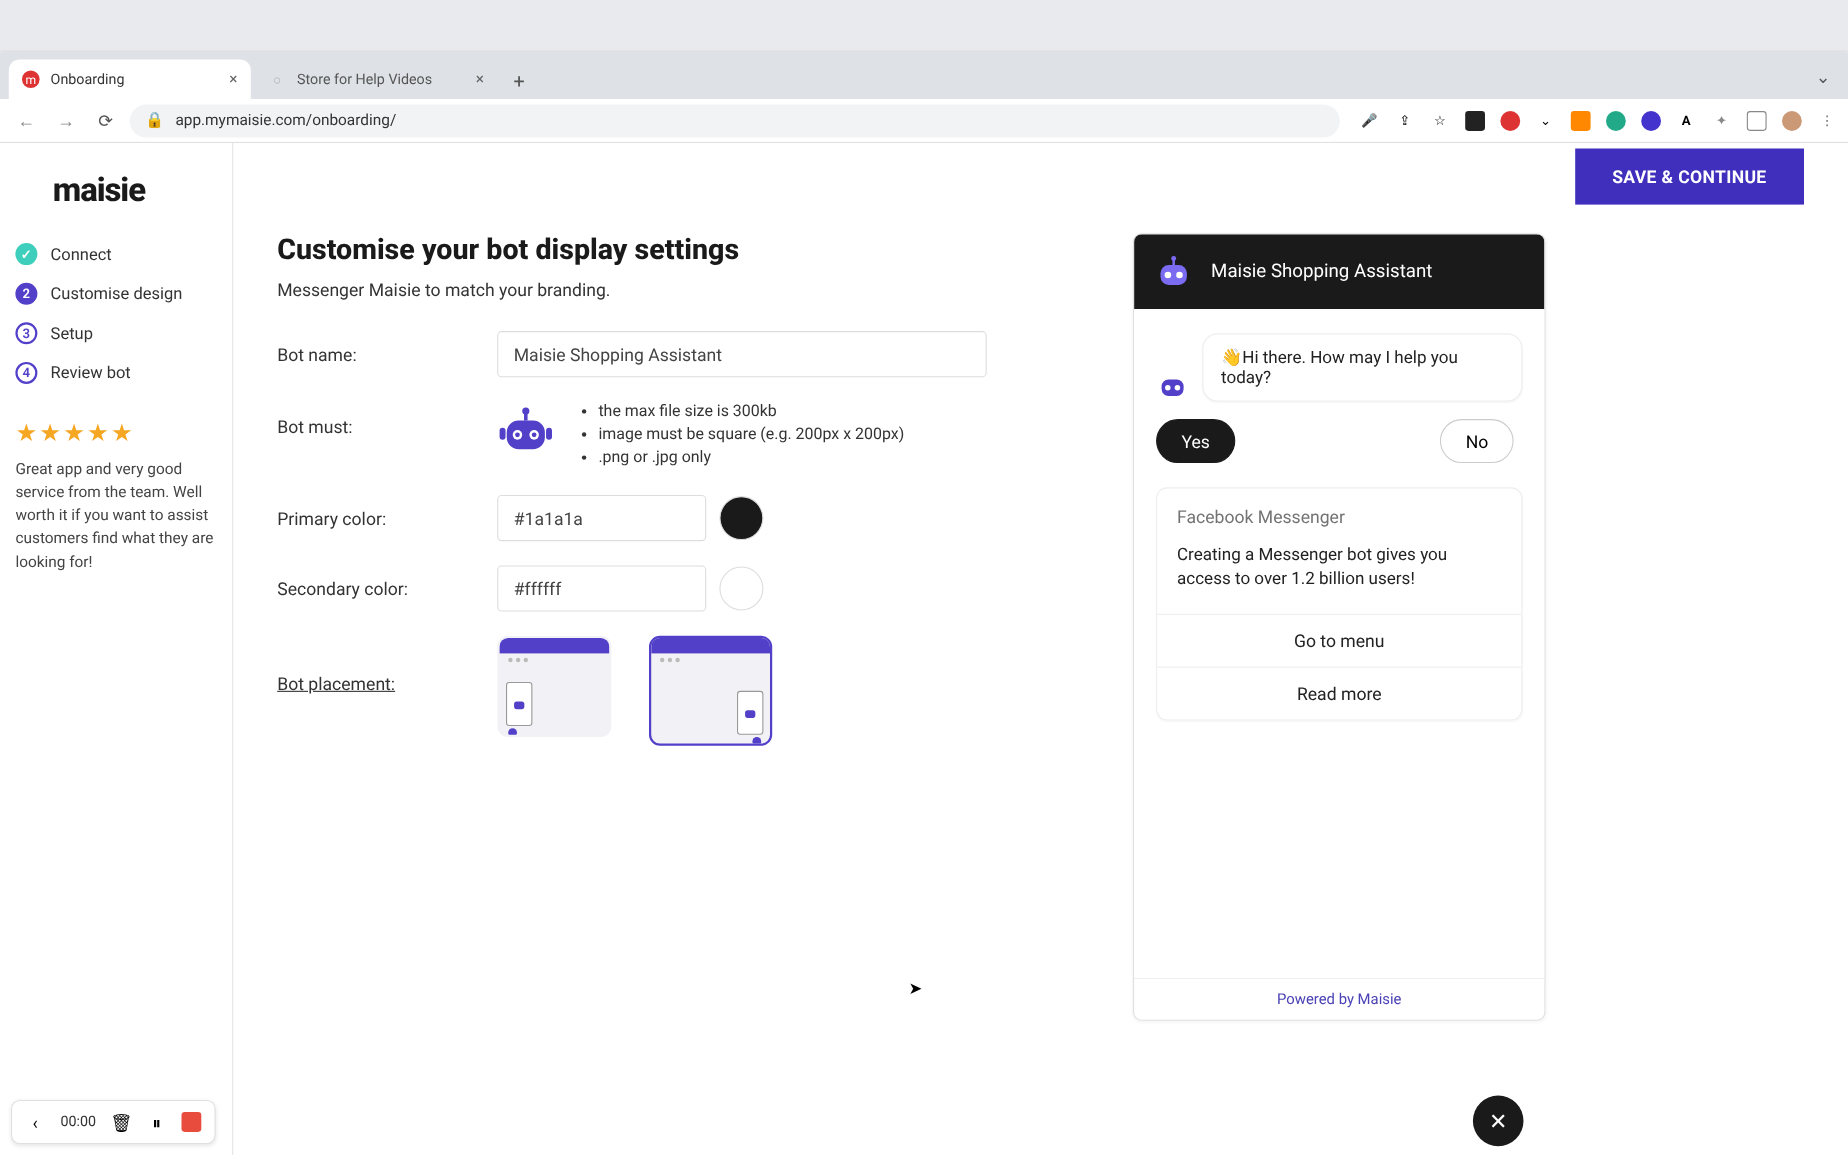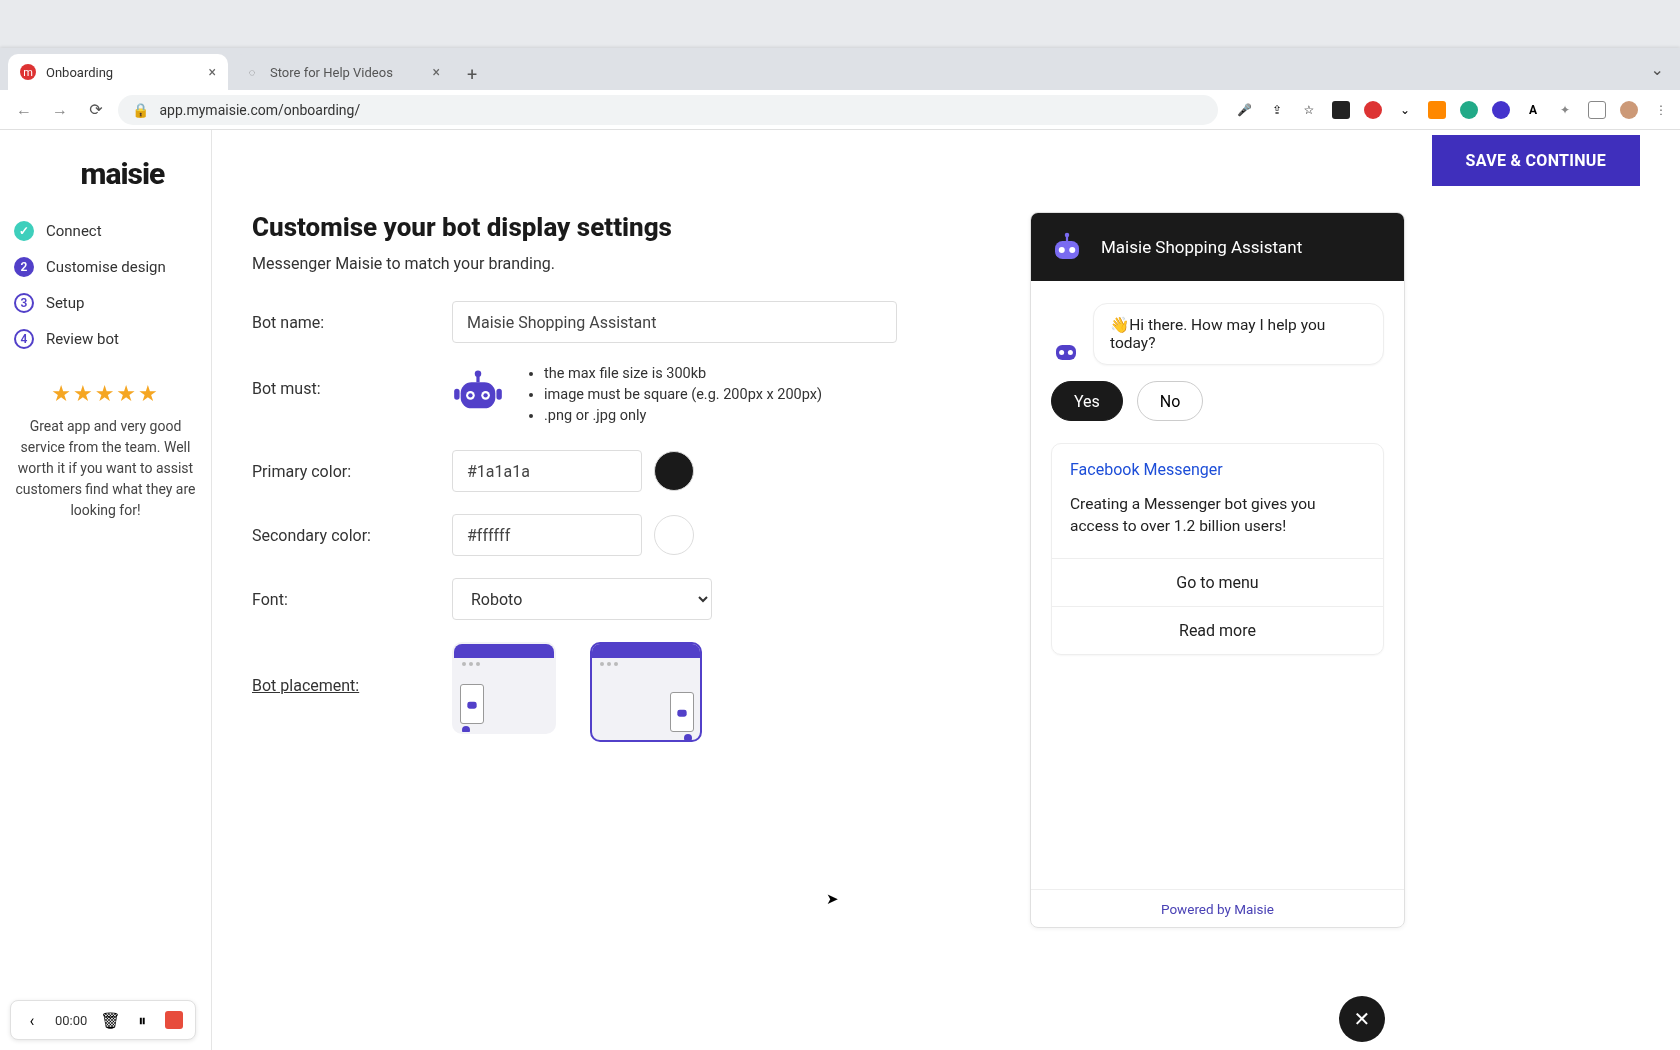--- a/index.html
+++ b/index.html
@@ -19,21 +19,21 @@
 .url-bar { height: 40px; background: #fff; border-bottom: 1px solid #e0e0e0; display: flex; align-items: center; padding: 0 10px; gap: 8px; }
 .nav-btn { width: 28px; height: 28px; display: flex; align-items: center; justify-content: center; color: #888; border-radius:50%; }
 .nav-btn.active { color:#555; }
 .url-box { flex: 0 0 auto; width: 1100px; height: 30px; background: #f1f3f4; border-radius: 15px; display: flex; align-items: center; padding: 0 14px; font-size: 14px; color: #333; }
 .url-box .lock { margin-right: 10px; color:#666; }
 .ext-icons { margin-left: auto; display: flex; gap: 14px; align-items: center; }
 .ext-icon { width: 18px; height: 18px; border-radius: 3px; display:flex; align-items:center; justify-content:center; font-size:12px; }
 
 
 .app { position: absolute; top: 82px; left: 0; right: 0; bottom: 0; background: #fff; display: flex; }
-.sidebar { width: 212px; border-right: 1px solid #e5e5e5; padding: 20px 14px; display:flex; flex-direction:column;text-align:center; }
+.sidebar { width: 212px; border-right: 1px solid #e5e5e5; padding: 20px 14px; display:flex; flex-direction:column; }
 .logo { font-size: 30px; font-weight: 800; color: #1a1a1a; letter-spacing: -1px; margin: 6px 0 30px 34px; }
 
 .steps { display:flex; flex-direction:column; gap:16px; }
 .step { display: flex; align-items: center; gap: 12px; font-size: 15px; color: #333; }
 .step-ind { width: 20px; height: 20px; border-radius: 50%; border: 2px solid #5240c9; display: flex; align-items: center; justify-content: center; font-size: 12px; color: #5240c9; font-weight:600; }
 .step.done .step-ind { background: #3ecfbc; border-color: #3ecfbc; color: #fff; }
 .step.active .step-ind { background: #5240c9; border-color:#5240c9; color: #fff; }
 
 .sidebar-review { margin-top: 32px; }
 .stars { color: #f5a623; font-size: 22px; letter-spacing: 2px; margin-bottom: 10px; }
@@ -77,26 +77,26 @@
 
 
 .preview { width: 375px; border:1px solid #e0e0e0; border-radius:8px; overflow:hidden; height: 716px; display:flex; flex-direction:column; box-shadow: 0 1px 4px rgba(0,0,0,.06); }
 .preview-header { background:#1a1a1a; color:#fff; height:68px; display:flex; align-items:center; padding:0 18px; gap:16px; }
 .preview-header .hicon { width:36px; height:36px; }
 .preview-header .htitle { font-size:17px; }
 .preview-body { flex:1; background:#fff; padding: 22px 20px; position:relative; }
 .msg-row { display:flex; gap:12px; margin-bottom:16px; align-items:flex-end; }
 .msg-avatar { width:30px; height:30px; flex-shrink:0; }
 .msg-bubble { background:#fff; border:1px solid #eee; border-radius:14px; padding:12px 16px; font-size:15.5px; color:#222; box-shadow:0 1px 2px rgba(0,0,0,.04); }
-.quick-replies { display:flex; gap:14px; justify-content:flex-start; margin:6px 0 22px 0; padding-right:8px; }
+.quick-replies { display:flex; gap:14px; justify-content:space-between; margin:6px 0 22px 0; padding-right:8px; }
 .qr { height:40px; padding:0 22px; border-radius:22px; font-size:16px; border:1.5px solid #ccc; background:#fff; display:flex; align-items:center; }
 .qr.dark { background:#1a1a1a; color:#fff; border-color:#1a1a1a; }
 .card { border:1px solid #eee; border-radius:10px; overflow:hidden; box-shadow:0 1px 2px rgba(0,0,0,.04); }
 .card-body { padding:16px 18px 20px 18px; }
-.card-title { font-size:16px; color:#1d4ed8; margin-bottom:14px; }
+.card-title { font-size:16px; color:#737373; margin-bottom:14px; }
 .card-text { font-size:15.5px; color:#222; line-height:1.45; }
 .card-btn { border-top:1px solid #eee; text-align:center; padding:14px 0; font-size:16px; color:#222; }
 .preview-footer { height:38px; border-top:1px solid #eee; display:flex; align-items:center; justify-content:center; font-size:13.5px; color:#4a42b5; }
 
 
 .recorder { position:absolute; left:10px; bottom:10px; height:40px; background:#fff; border:1px solid #e0e0e0; border-radius:8px; display:flex; align-items:center; gap:14px; padding:0 12px; box-shadow:0 1px 4px rgba(0,0,0,.1); }
 .rec-btn { width:18px; height:18px; display:flex; align-items:center; justify-content:center; }
 .rec-time { font-size:13px; color:#333; }
 .rec-stop { width:18px; height:18px; background:#e74c3c; border-radius:3px; }
 
@@ -222,26 +222,20 @@
             <input class="text-input color-input" value="#1a1a1a" style="">
             <div class="color-swatch" style="background:#1a1a1a"></div>
           </div>
 
           <div class="form-row">
             <div class="form-label">Secondary color:</div>
             <input class="text-input color-input" value="#ffffff" style="">
             <div class="color-swatch" style="background:#ffffff"></div>
           </div>
 
-          <div class="form-row">
-            <div class="form-label">Font:</div>
-            <select class="select">
-              <option>Roboto</option>
-            </select>
-          </div>
 
 
           <div class="form-row placement-row">
             <div class="form-label" style="padding-top:34px;text-decoration:underline;">Bot placement:</div>
             <div class="placement-opts">
               <div class="place-card left">
                 <div class="top"></div>
                 <div class="dots">
                     <span></span>
                     <span></span>

